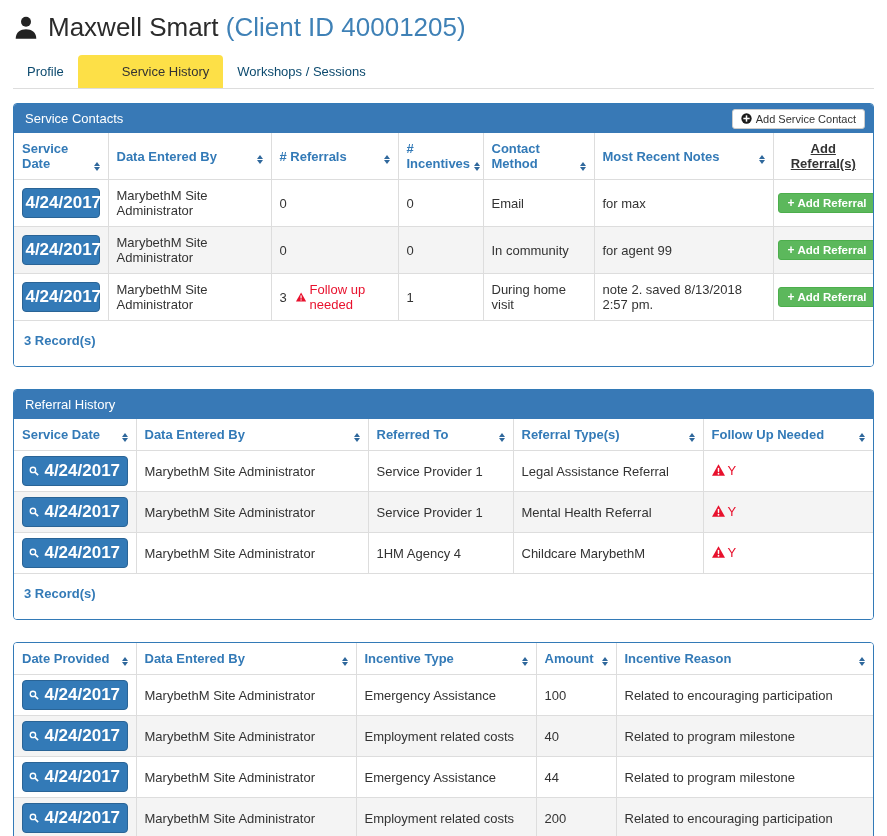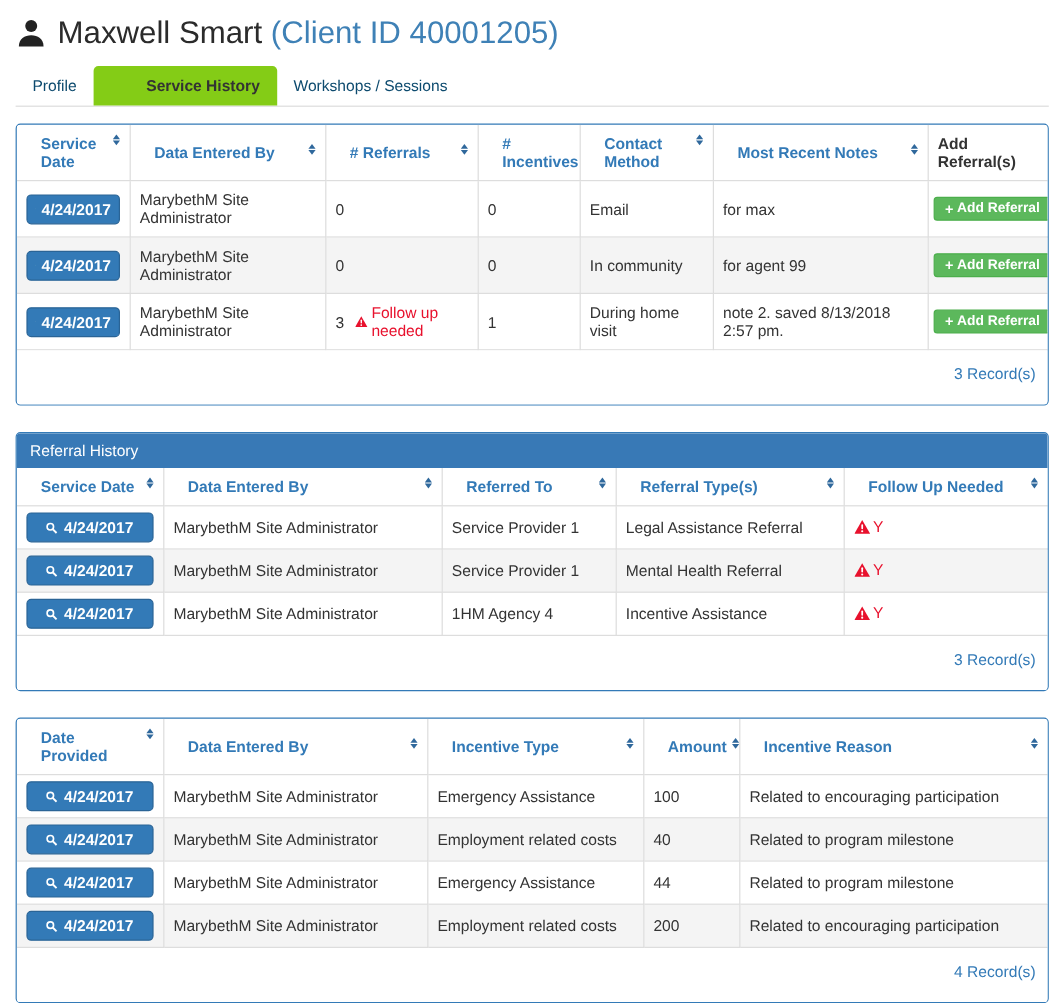--- a/index.html
+++ b/index.html
@@ -13,71 +13,71 @@
 
   
   .page-header { display: flex; align-items: center; gap: 9px; margin: 2px 0 12px 0; }
   .page-header .person { width: 26px; height: 26px; flex: 0 0 auto; }
   .page-title { font-size: 26px; font-weight: 500; color: #2b2b2b; white-space: nowrap; text-align: center; }
   .client-id { color: #3f81b6; font-weight: 400; }
 
   
   .tabs { display: flex; border-bottom: 1px solid #ddd; margin-bottom: 14px; }
   .tab { padding: 9px 14px; color: #0c4a6e; cursor: pointer; border-radius: 4px 4px 0 0; }
-  .tab.active { background: #84cc16; color: #333; font-weight: 700; padding-left: 44px; }
+  .tab.active { background: #fde047; color: #333; font-weight: 400; padding-left: 44px; }
 
   
   .panel { border: 1px solid #337ab7; border-radius: 4px; margin-bottom: 22px; overflow: hidden; }
   .panel-heading {
     background: #3879b6; color: #fff; padding: 4px 8px; min-height: 29px;
     display: flex; align-items: center; justify-content: space-between;
   }
   .panel-title { font-size: 13px; padding-left: 3px; }
   .heading-btn {
     background: #fff; border: 1px solid #ccc; border-radius: 3px;
     font-family: inherit; font-size: 11px; color: #333; padding: 2px 8px;
     display: inline-flex; align-items: center; gap: 4px; cursor: pointer; line-height: 14px;
   }
   .heading-btn svg { display: block; }
 
   
   table { width: 100%; border-collapse: collapse; table-layout: fixed; }
   th, td { border: 1px solid #ddd; padding: 8px; text-align: left; vertical-align: middle; font-size: 13px; overflow: hidden; }
   th { color: #337ab7; font-weight: 700; background: #fff; cursor: pointer; }
-  th.center-th { color: #333; cursor: default; }
+  th.center-th { color: #333; text-align: center; cursor: default; text-decoration: underline; }
   tr:nth-child(odd) td { background: #f4f4f4; }
   tr:nth-child(even) td { background: #fff; }
   table tr th:first-child, table tr td:first-child { border-left: none; }
   table tr th:last-child, table tr td:last-child { border-right: none; }
   table tr:first-child th { border-top: none; }
-  .th-inner { display: flex; align-items: flex-start; justify-content: space-between; gap: 4px; margin-left: 12px; }
+  .th-inner { display: flex; align-items: flex-end; justify-content: space-between; gap: 4px; }
   .sort-icon { display: inline-flex; flex-direction: column; align-items: center; gap: 1px; flex: 0 0 auto; }
   .sort-icon .tri-up { width: 0; height: 0; border-left: 3.5px solid transparent; border-right: 3.5px solid transparent; border-bottom: 4.5px solid #2f689c; }
   .sort-icon .tri-down { width: 0; height: 0; border-left: 3.5px solid transparent; border-right: 3.5px solid transparent; border-top: 4.5px solid #2f689c; }
 
   .date-cell { padding: 5px 8px; }
   .date-btn {
     display: flex; width: 100%; align-items: center; justify-content: center; gap: 5px;
     background: #337ab7; border: 1px solid #2a6496; border-radius: 4px;
-    color: #fff; font-family: inherit; font-size: 13px; font-weight: 700;
+    color: #fff; font-family: inherit; font-size: 17px; font-weight: 700;
     padding: 4px 6px; cursor: pointer; white-space: nowrap;
   }
   .action-cell { text-align: center; padding: 5px 4px; }
   .green-btn {
     background: #5cb85c; border: 1px solid #4cae4c; border-radius: 3px;
     color: #fff; font-family: inherit; font-size: 11.5px; font-weight: 700;
     padding: 3px 9px; cursor: pointer; display: inline-flex; align-items: center; gap: 3px; white-space: nowrap;
   }
   .green-btn .plus { font-weight: 700; font-size: 12px; line-height: 11px; }
 
   .warn-wrap { display: inline-flex; align-items: center; gap: 3px; }
   .red-text { color: #e8112d; }
   .warn-svg { display: inline-block; vertical-align: -1px; }
 
-  .record-count { text-align: right; color: #337ab7; font-weight: 400; padding: 12px 10px 18px 10px; background: #fff; }
+  .record-count { color: #337ab7; font-weight: 700; padding: 12px 10px 18px 10px; background: #fff; }
 </style>
 </head>
 <body>
 
 <div class="container">
 
   <div class="page-header">
     <svg class="person" viewBox="0 0 24 24">
       <circle cx="12" cy="6.2" r="4.6" fill="#222"></circle>
       <path d="M2.5 22 C2.5 15.7 7 13.2 12 13.2 C17 13.2 21.5 15.7 21.5 22 Z" fill="#222"></path>
@@ -88,20 +88,31 @@
     </div>
   </div>
 
   <div class="tabs">
     <div class="tab">Profile</div>
     <div class="tab active">Service History</div>
     <div class="tab">Workshops / Sessions</div>
   </div>
 
   <div class="panel">
+    <div class="panel-heading">
+      <span class="panel-title">Service Contacts</span>
+      <button class="heading-btn">
+        <svg width="11" height="11" viewBox="0 0 16 16">
+            <circle cx="8" cy="8" r="7.5" fill="#1b1b1b"></circle>
+            <rect x="6.9" y="3.4" width="2.2" height="9.2" fill="#fff"></rect>
+            <rect x="3.4" y="6.9" width="9.2" height="2.2" fill="#fff"></rect>
+          </svg>
+        <span>Add Service Contact</span>
+      </button>
+    </div>
     <table>
       <colgroup>
           <col style="width:94px">
           <col style="width:163px">
           <col style="width:127px">
           <col style="width:85px">
           <col style="width:111px">
           <col style="width:179px">
           <col style="width:100px">
         </colgroup>
@@ -341,21 +352,21 @@
               <button class="date-btn">
                 <svg width="10" height="10" viewBox="0 0 16 16">
                   <circle cx="6.3" cy="6.3" r="4.3" fill="none" stroke="#fff" stroke-width="2.2"></circle>
                   <line x1="9.8" y1="9.8" x2="14.6" y2="14.6" stroke="#fff" stroke-width="2.6"></line>
                 </svg>
                 <span>4/24/2017</span>
               </button>
             </td>
         <td>MarybethM Site Administrator</td>
         <td>1HM Agency 4</td>
-        <td>Incentive Assistance</td>
+        <td>Childcare MarybethM</td>
         <td><span class="warn-wrap">
                 <svg class="warn-svg" width="13" height="12" viewBox="0 0 16 14">
                   <path d="M8 0 L16 14 L0 14 Z" fill="#e8112d"></path>
                   <rect x="7.1" y="4.3" width="1.8" height="5.2" rx="0.9" fill="#fff"></rect>
                   <circle cx="8" cy="11.6" r="1.1" fill="#fff"></circle>
                 </svg>
                 <span class="red-text">Y</span>
               </span></td>
       </tr>
     </tbody>

